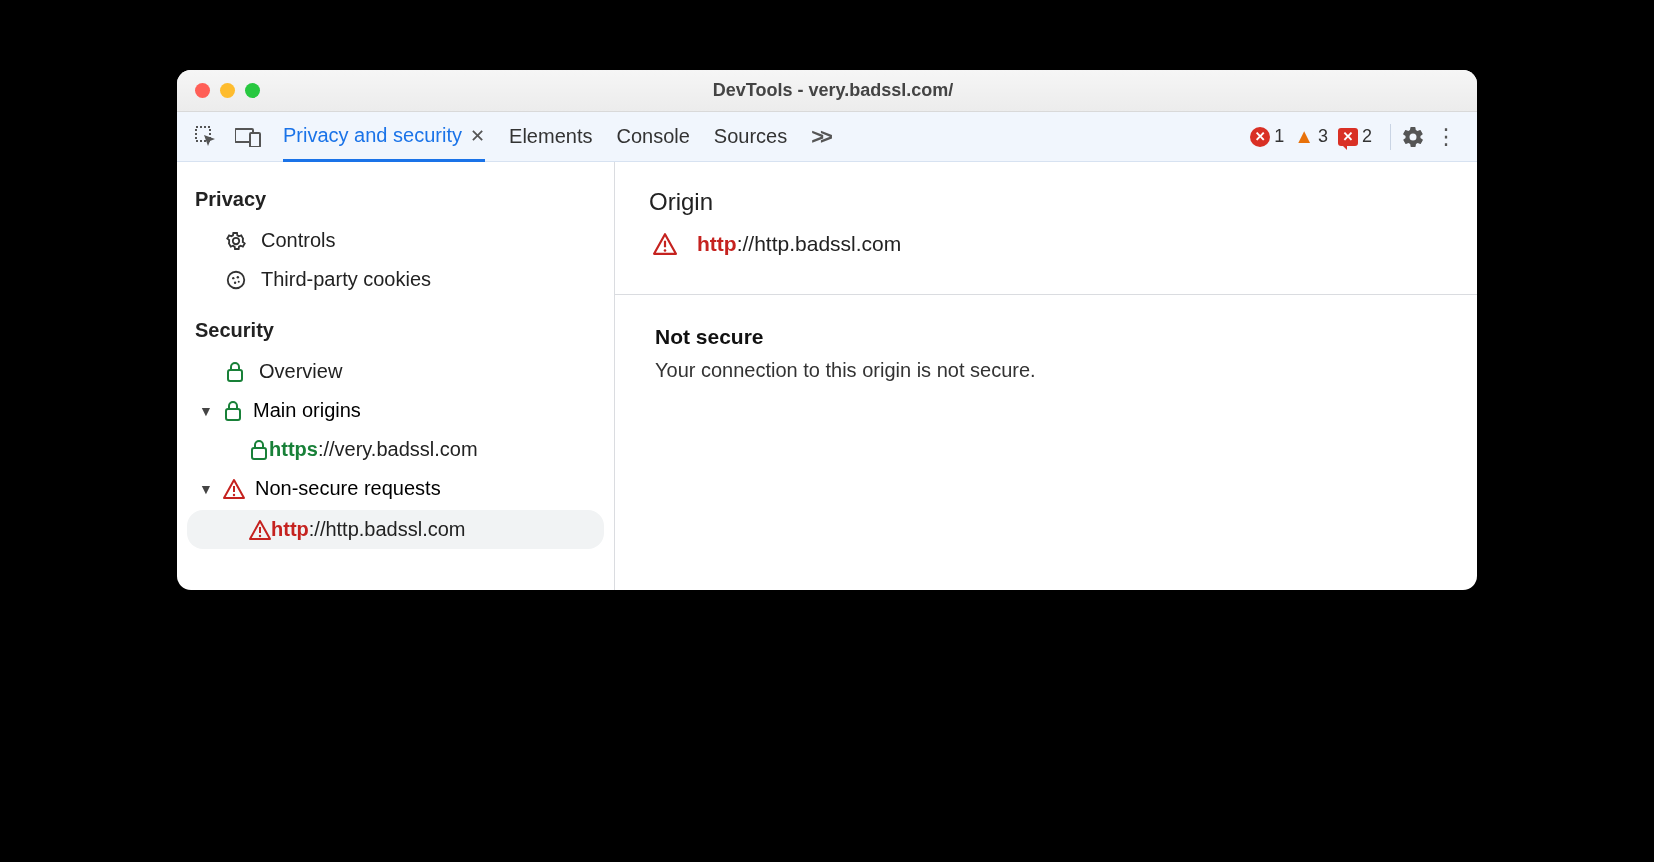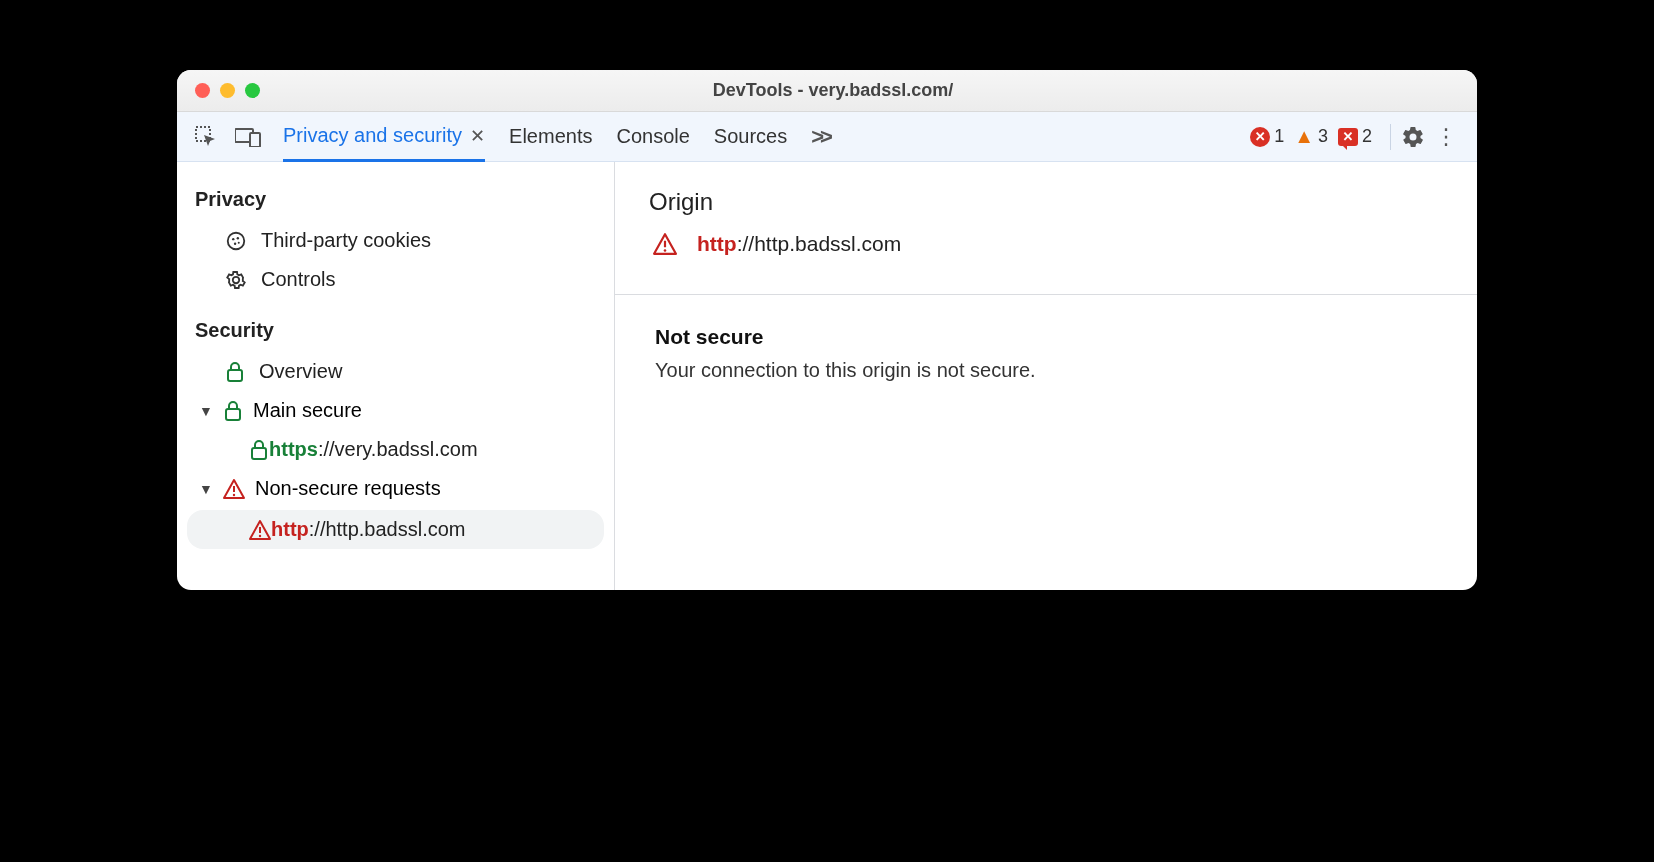--- a/index.html
+++ b/index.html
@@ -155,57 +155,57 @@
     </span>
     <span class="kebab">⋮</span>
   </div>
 
   <div class="content">
     <div class="sidebar">
       <div class="sect-h">Privacy</div>
       <div class="item">
         <span>
             <svg width="22" height="22" viewBox="0 0 24 24">
+              <path fill="none" stroke="#333" stroke-width="2" d="M12 15.5A3.5 3.5 0 1 0 12 8.5a3.5 3.5 0 0 0 0 7z M19.4 13l2.1 1.6-2 3.5-2.5-1c-.5.4-1.1.7-1.7 1l-.4 2.6h-4l-.4-2.6c-.6-.2-1.2-.6-1.7-1l-2.5 1-2-3.5L4.6 13c0-.3-.1-.7-.1-1s0-.7.1-1L2.5 9.4l2-3.5 2.5 1c.5-.4 1.1-.7 1.7-1l.4-2.6h4l.4 2.6c.6.2 1.2.6 1.7 1l2.5-1 2 3.5L19.4 11c0 .3.1.7.1 1s0 .7-.1 1z"></path>
+            </svg>
+          </span>
+        <span>Controls</span>
+      </div>
+      <div class="item">
+        <span>
+            <svg width="22" height="22" viewBox="0 0 24 24">
               <circle cx="12" cy="12" r="9" fill="none" stroke="#333" stroke-width="2"></circle>
               <circle cx="9" cy="10" r="1.3" fill="#333"></circle>
               <circle cx="14" cy="9" r="1.3" fill="#333"></circle>
               <circle cx="11" cy="15" r="1.3" fill="#333"></circle>
               <circle cx="15" cy="14" r="1.1" fill="#333"></circle>
             </svg>
           </span>
         <span>Third-party cookies</span>
-      </div>
-      <div class="item">
-        <span>
-            <svg width="22" height="22" viewBox="0 0 24 24">
-              <path fill="none" stroke="#333" stroke-width="2" d="M12 15.5A3.5 3.5 0 1 0 12 8.5a3.5 3.5 0 0 0 0 7z M19.4 13l2.1 1.6-2 3.5-2.5-1c-.5.4-1.1.7-1.7 1l-.4 2.6h-4l-.4-2.6c-.6-.2-1.2-.6-1.7-1l-2.5 1-2-3.5L4.6 13c0-.3-.1-.7-.1-1s0-.7.1-1L2.5 9.4l2-3.5 2.5 1c.5-.4 1.1-.7 1.7-1l.4-2.6h4l.4 2.6c.6.2 1.2.6 1.7 1l2.5-1 2 3.5L19.4 11c0 .3.1.7.1 1s0 .7-.1 1z"></path>
-            </svg>
-          </span>
-        <span>Controls</span>
       </div>
 
       <div class="sect-h" style="margin-top:14px">Security</div>
       <div class="item">
         <span class="green">
             <svg width="20" height="22" viewBox="0 0 20 22">
               <rect x="3" y="9" width="14" height="11" rx="2" fill="none" stroke="#188038" stroke-width="2"></rect>
               <path d="M6 9 V6 a4 4 0 0 1 8 0 V9" fill="none" stroke="#188038" stroke-width="2"></path>
             </svg>
           </span>
         <span>Overview</span>
       </div>
       <div class="tree-item">
         <span class="caret">▼</span>
         <span class="green">
             <svg width="20" height="22" viewBox="0 0 20 22">
               <rect x="3" y="9" width="14" height="11" rx="2" fill="none" stroke="#188038" stroke-width="2"></rect>
               <path d="M6 9 V6 a4 4 0 0 1 8 0 V9" fill="none" stroke="#188038" stroke-width="2"></path>
             </svg>
           </span>
-        <span>Main secure</span>
+        <span>Main origins</span>
       </div>
       <div class="tree-child">
         <span class="green">
             <svg width="20" height="22" viewBox="0 0 20 22">
               <rect x="3" y="9" width="14" height="11" rx="2" fill="none" stroke="#188038" stroke-width="2"></rect>
               <path d="M6 9 V6 a4 4 0 0 1 8 0 V9" fill="none" stroke="#188038" stroke-width="2"></path>
             </svg>
           </span>
         <span class="url g"><span class="scheme">https</span><span class="rest">://very.badssl.com</span></span>
       </div>

